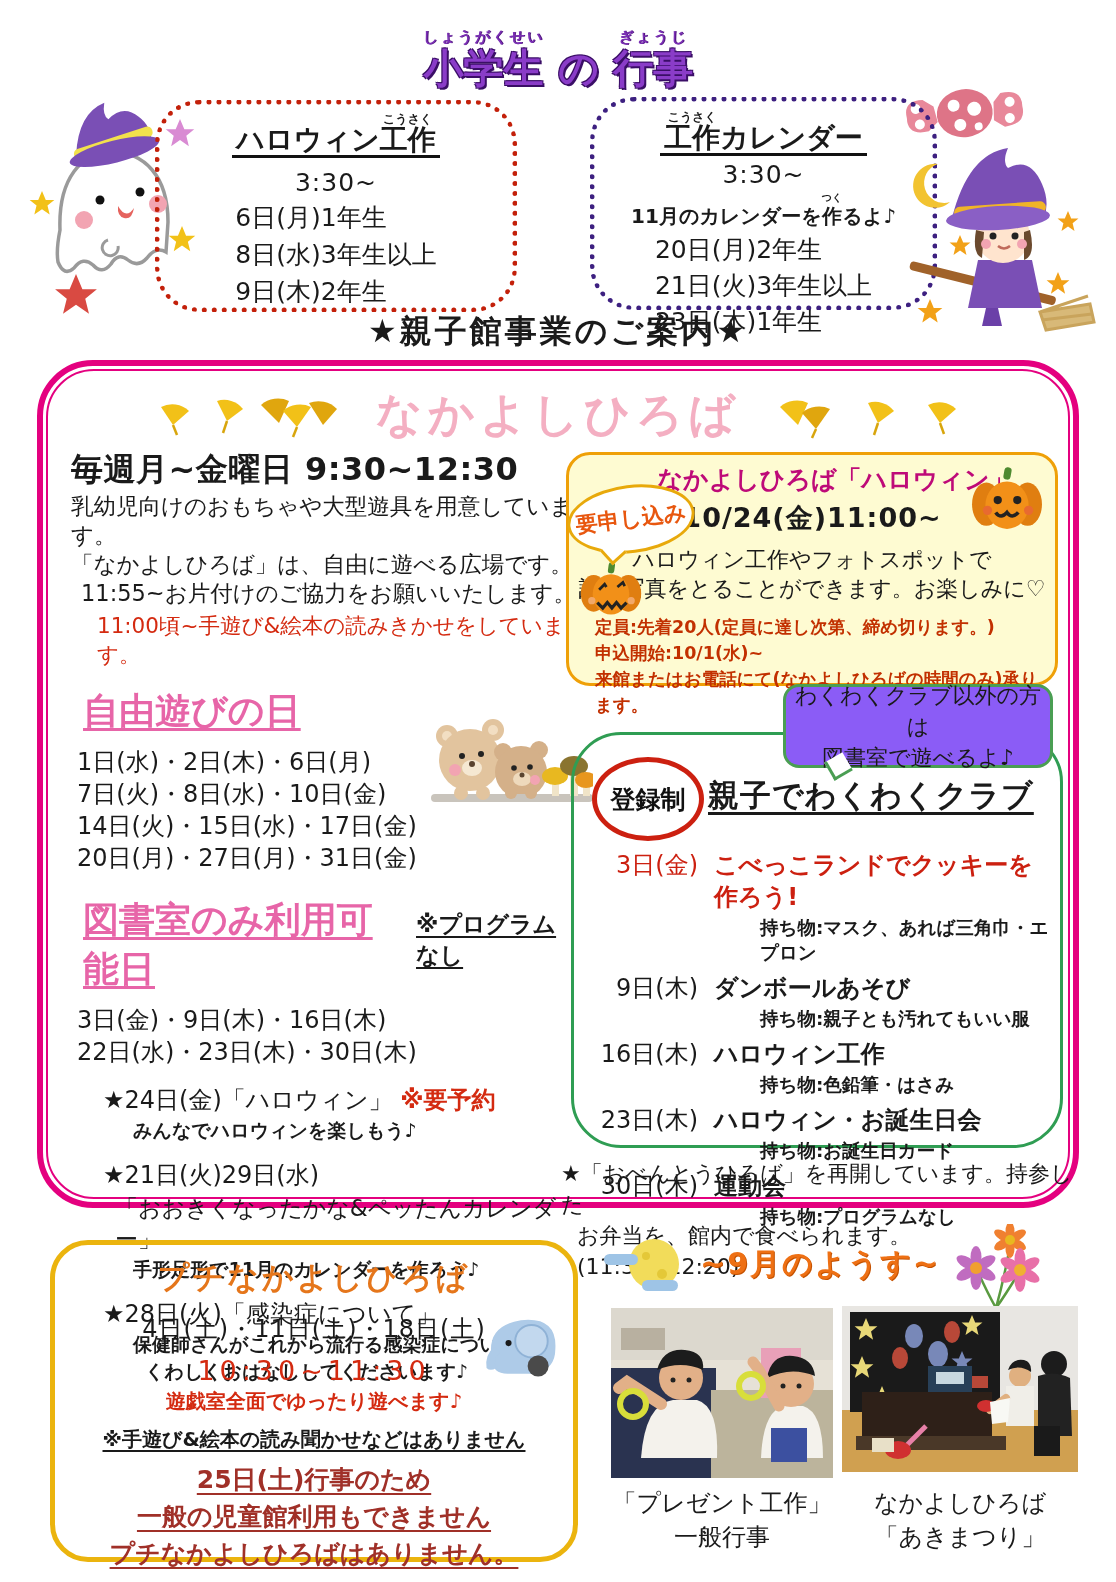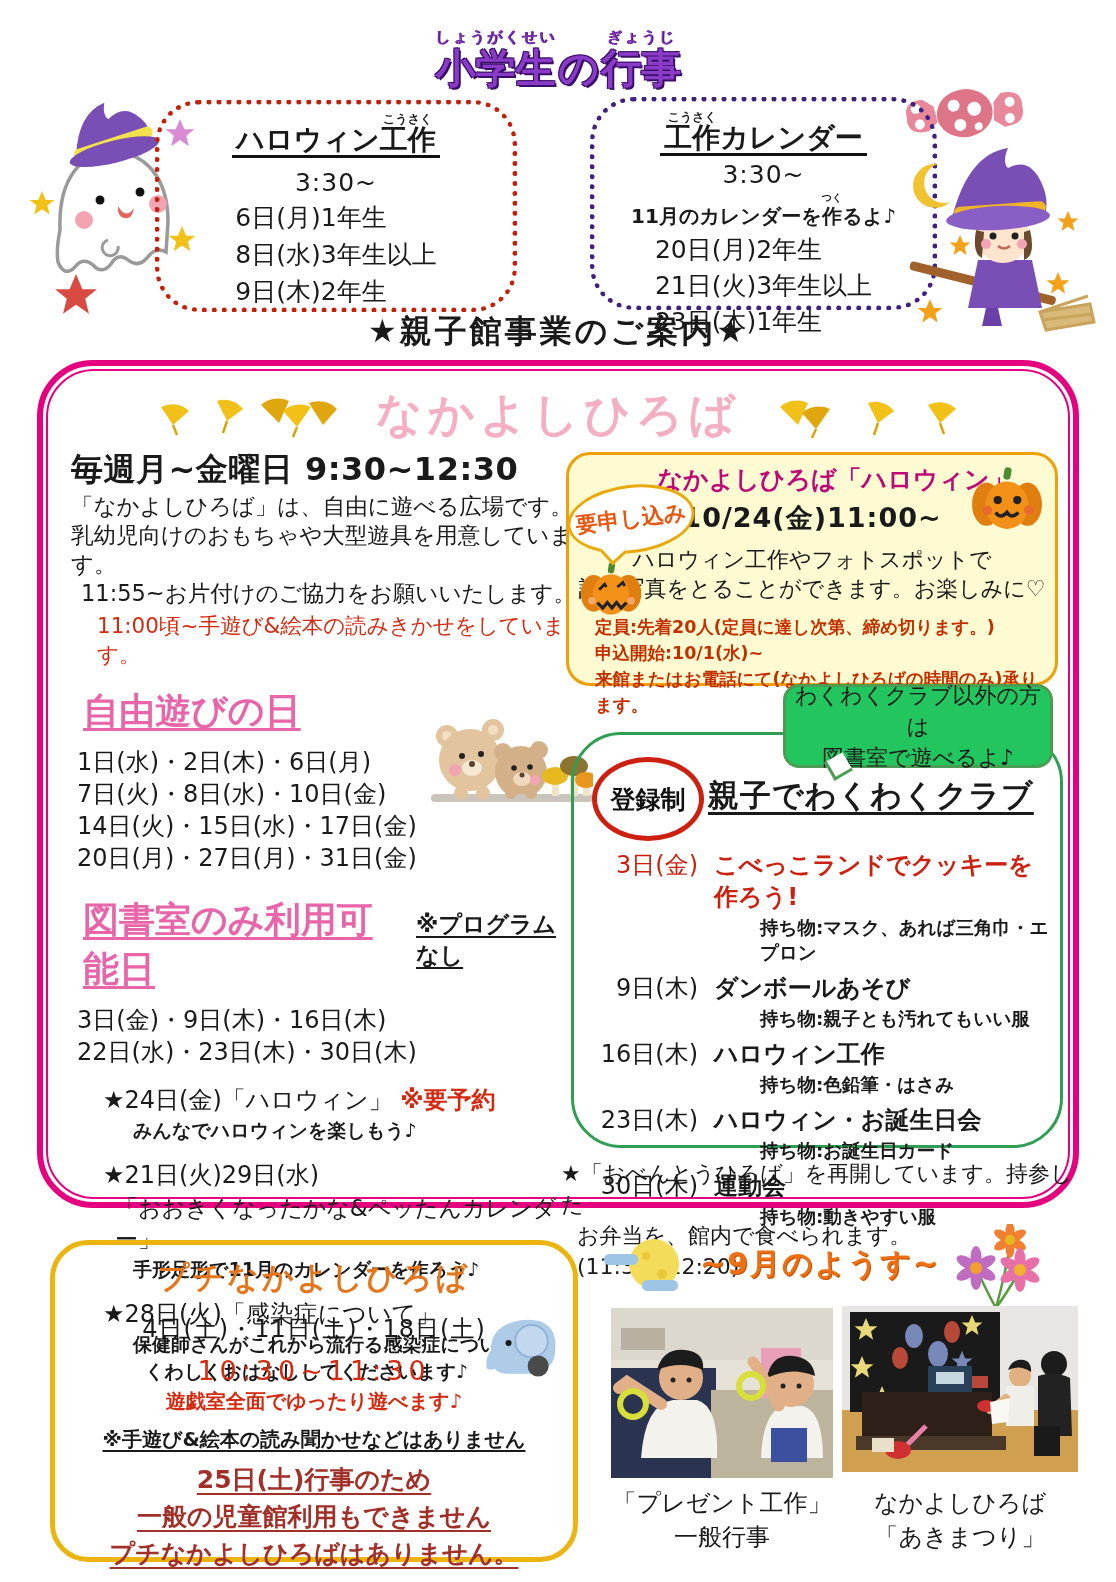--- a/index.html
+++ b/index.html
@@ -1,21 +1,21 @@
 <!DOCTYPE html>
 <html><head>
 <meta charset="utf-8">
 <style>
   html,body{margin:0;padding:0;background:#888;}
   .page{position:relative;width:1116px;height:1582px;background:#ffffff;margin:0 auto;
         font-family:"DejaVu Sans","Liberation Sans",sans-serif;overflow:hidden;color:#1a1a1a;}
   .abs{position:absolute;}
 
   
-  .header{top:28px;left:0;width:100%;display:flex;justify-content:center;align-items:flex-end;gap:2px;}
+  .header{top:28px;left:0;width:100%;display:flex;justify-content:center;align-items:flex-end;gap:14px;}
   .header .rgroup{display:inline-flex;flex-direction:column;align-items:center;}
   .header .furi{font-size:15px;font-weight:bold;color:#7B2FB5;letter-spacing:2px;
                 text-shadow:1px 0 0 #4A1177;}
   .header .base{font-size:40px;font-weight:bold;color:#8A3CC8;line-height:1.05;
                 text-shadow:2px 2px 0 #3A0E66,-1px 1px 0 #3A0E66,1px -1px 0 #3A0E66,-1px -1px 0 #3A0E66;}
 
   
   .dotted-box{border-radius:44px;text-align:center;box-sizing:border-box;}
   .red-dotted{left:155px;top:100px;width:362px;height:212px;border:5px dotted #C3200A;padding-top:8px;}
   .purple-dotted{left:590px;top:97px;width:347px;height:213px;border:5px dotted #3D2080;padding-top:4px;}
@@ -59,21 +59,21 @@
             display:flex;align-items:center;justify-content:center;transform:rotate(-7deg);
             font-size:22px;font-weight:bold;color:#E8570F;z-index:2;}
   .yb-badge::after{content:"";position:absolute;left:30px;bottom:-9px;width:16px;height:16px;background:#fff;
             border-right:3px solid #E8A90B;border-bottom:3px solid #E8A90B;transform:rotate(55deg);}
   .yb-title{text-align:center;margin-left:78px;margin-right:30px;font-size:25px;font-weight:bold;color:#BE0A78;}
   .yb-dt{text-align:center;font-size:27px;font-weight:bold;margin-top:4px;letter-spacing:1px;}
   .yb-desc{text-align:center;font-size:22px;line-height:29px;margin-top:9px;}
   .yb-details{margin:11px 0 0 26px;font-size:17.5px;font-weight:bold;color:#C23000;line-height:26px;}
 
   
-  .bubble{left:740px;top:318px;width:270px;height:84px;background:#22c55e;border:3px solid #4A9E53;border-radius:16px;z-index:3;
+  .bubble{left:740px;top:318px;width:270px;height:84px;background:#8b5cf6;border:3px solid #4A9E53;border-radius:16px;z-index:3;
           display:flex;flex-direction:column;justify-content:center;text-align:center;font-size:22px;line-height:31px;box-sizing:border-box;}
   .bubble::after{content:"";position:absolute;left:42px;bottom:-12px;width:18px;height:18px;background:#fff;
           border-right:3px solid #4A9E53;border-bottom:3px solid #4A9E53;transform:rotate(60deg);}
 
   
   .green-box{left:528px;top:366px;width:492px;height:416px;border:3px solid #2F9D53;border-radius:50px;box-sizing:border-box;z-index:1;}
   .gb-badge{position:absolute;left:18px;top:22px;width:102px;height:74px;background:#fff;border:5px solid #CC2010;border-radius:50%;
             display:flex;align-items:center;justify-content:center;font-size:25px;font-weight:bold;color:#111;}
   .gb-title{position:absolute;left:134px;top:40px;font-size:31px;font-weight:bold;text-decoration:underline;text-underline-offset:6px;letter-spacing:1px;}
   .gb-list{position:absolute;left:14px;top:114px;right:8px;}
@@ -256,22 +256,22 @@
           <path d="M108,12 A24,24 0 0 1 134,20 L118,32 Z" fill="#F2C118" stroke="none"></path>
             <line x1="118" y1="32" x2="114" y2="44"></line>
           <path d="M168,14 A24,24 0 0 1 196,18 L180,32 Z" fill="#F2C118" stroke="none"></path>
             <line x1="180" y1="32" x2="184" y2="43"></line>
         </g>
       </svg>
     </div>
 
     <div class="abs left-col">
       <div class="sched">毎週月~金曜日 9:30~12:30</div>
+      <div class="descline">乳幼児向けのおもちゃや大型遊具を用意しています。</div>
       <div class="descline">「なかよしひろば」は、自由に遊べる広場です。</div>
-      <div class="descline">乳幼児向けのおもちゃや大型遊具を用意しています。</div>
       <div class="descline indent1">11:55~お片付けのご協力をお願いいたします。</div>
       <div class="rednote">11:00頃~手遊び&amp;絵本の読みきかせをしています。</div>
 
       <div class="h-pink mt18">自由遊びの日</div>
       <div class="dates24">
         <div>1日(水)・2日(木)・6日(月)</div>
         <div>7日(火)・8日(水)・10日(金)</div>
         <div>14日(火)・15日(水)・17日(金)</div>
         <div>20日(月)・27日(月)・31日(金)</div>
       </div>
@@ -399,21 +399,21 @@
         <div class="ev-items">持ち物:色鉛筆・はさみ</div>
         <div class="ev-row">
           <span class="ev-date">23日(木)</span>
           <span class="ev-name">ハロウィン・お誕生日会</span>
         </div>
         <div class="ev-items">持ち物:お誕生日カード</div>
         <div class="ev-row">
           <span class="ev-date">30日(木)</span>
           <span class="ev-name">運動会</span>
         </div>
-        <div class="ev-items">持ち物:動きやすい服</div>
+        <div class="ev-items">持ち物:プログラムなし</div>
       </div>
     </div>
 
     <div class="abs obento">
       <div>★「おべんとうひろば」を再開しています。持参した</div>
       <div class="l2">お弁当を、館内で食べられます。(11:30~12:20)</div>
     </div>
   </div>
 
   <div class="abs gold-box">

